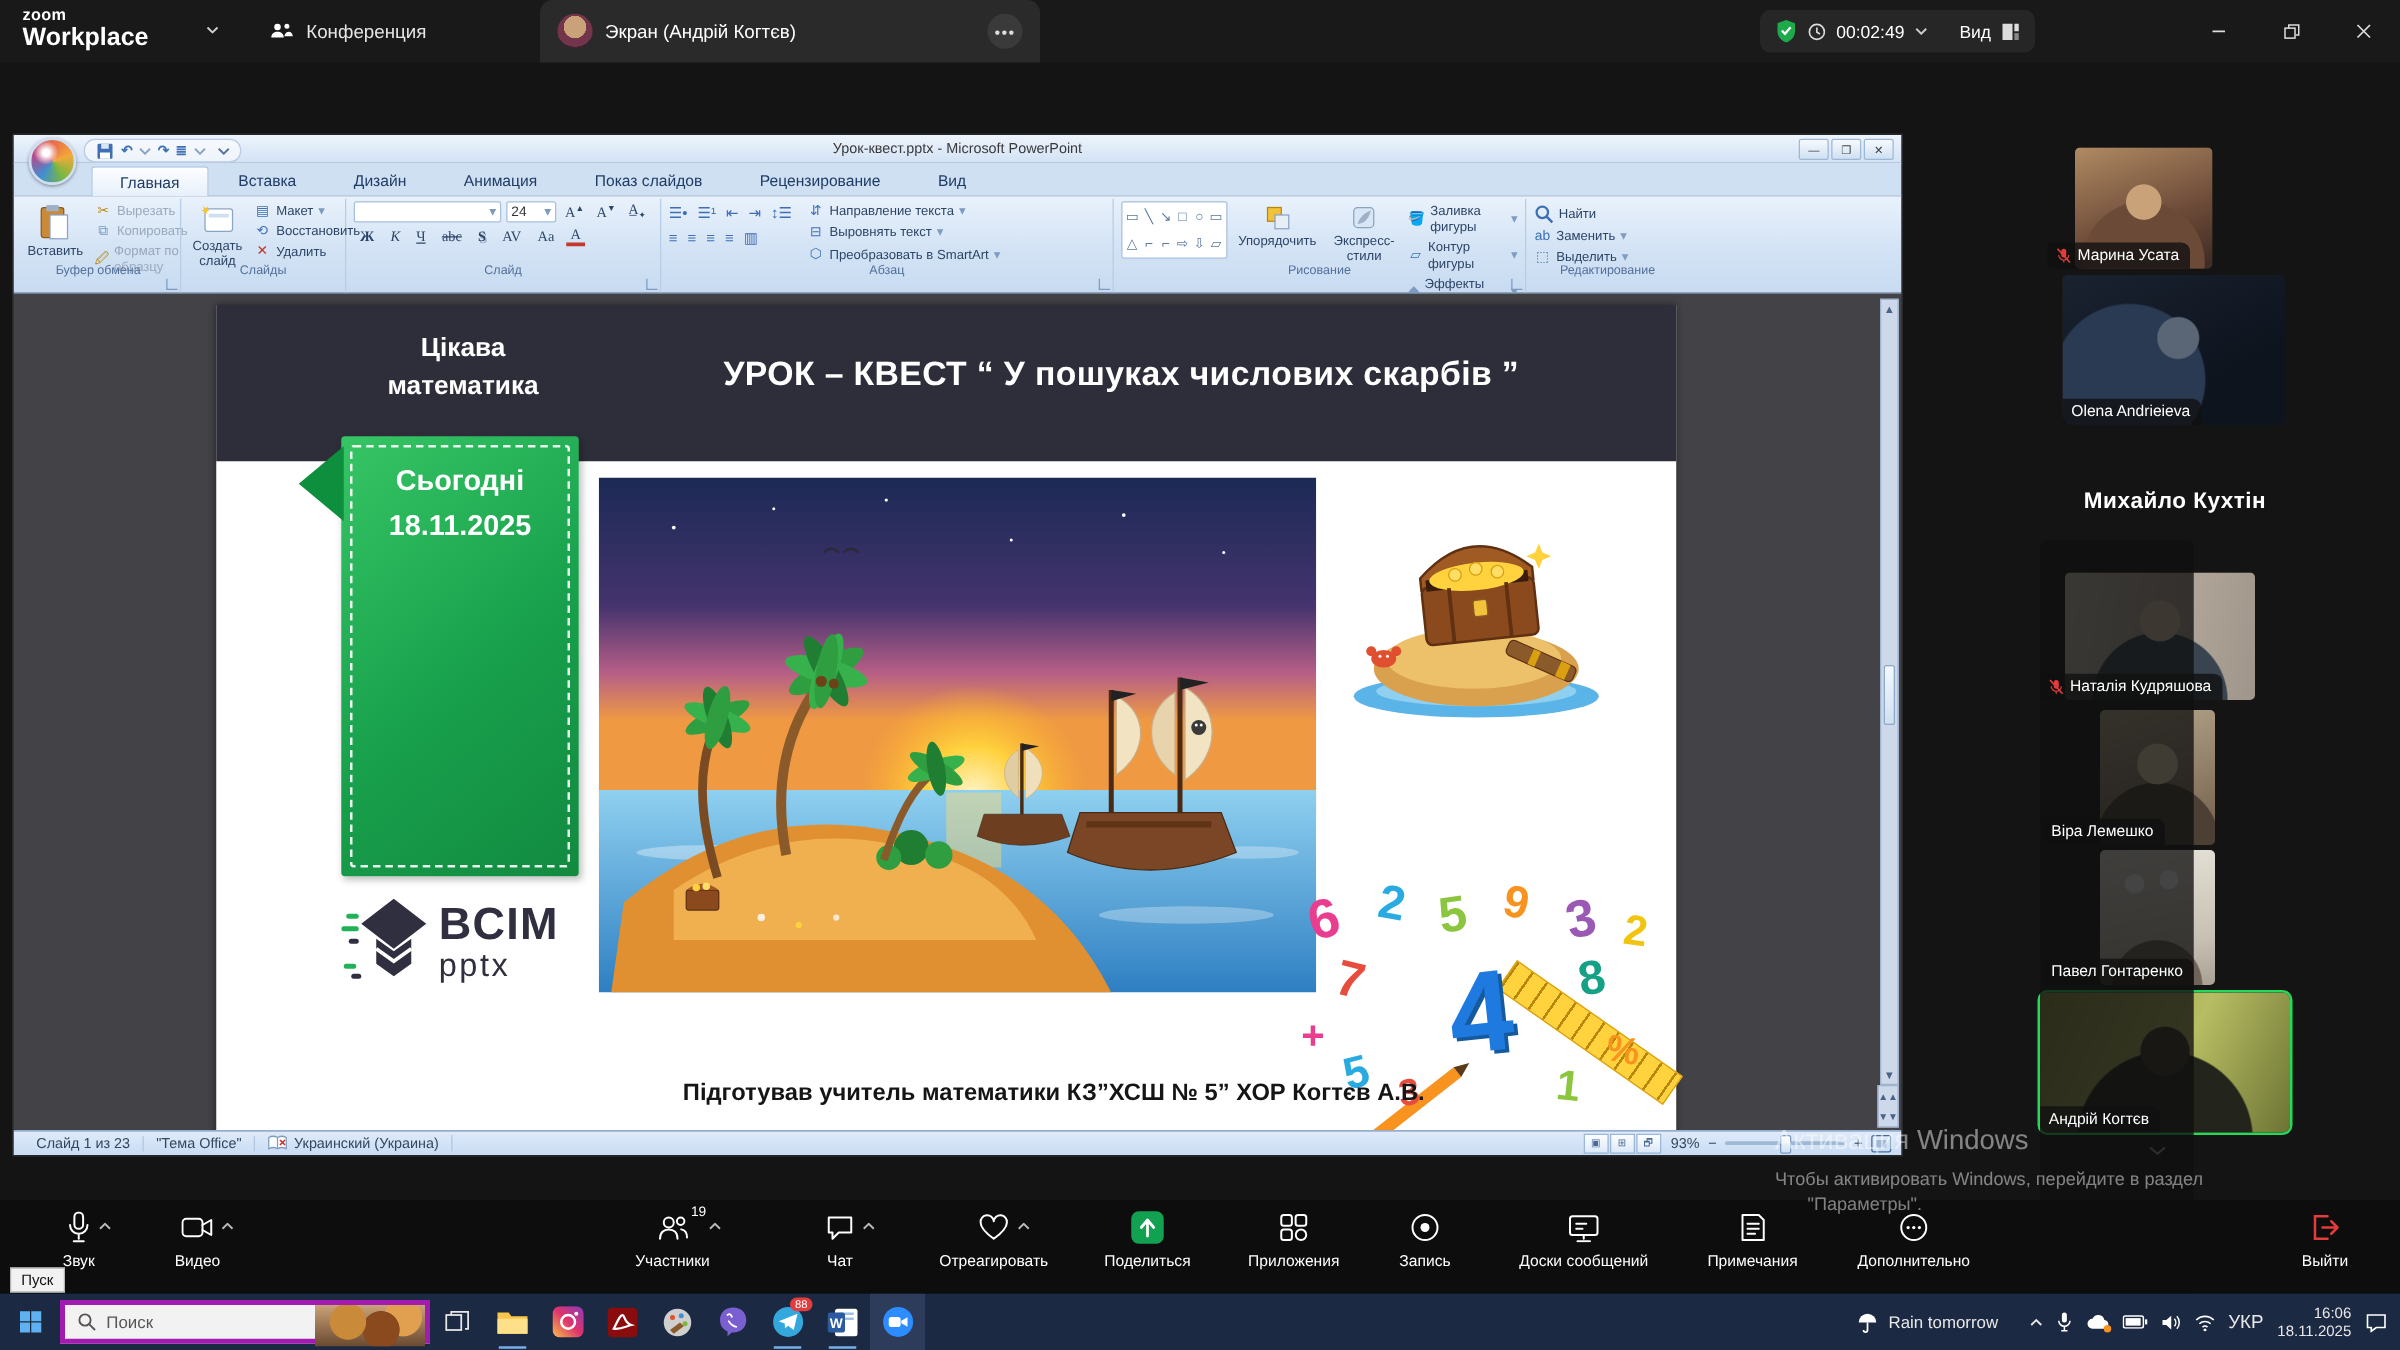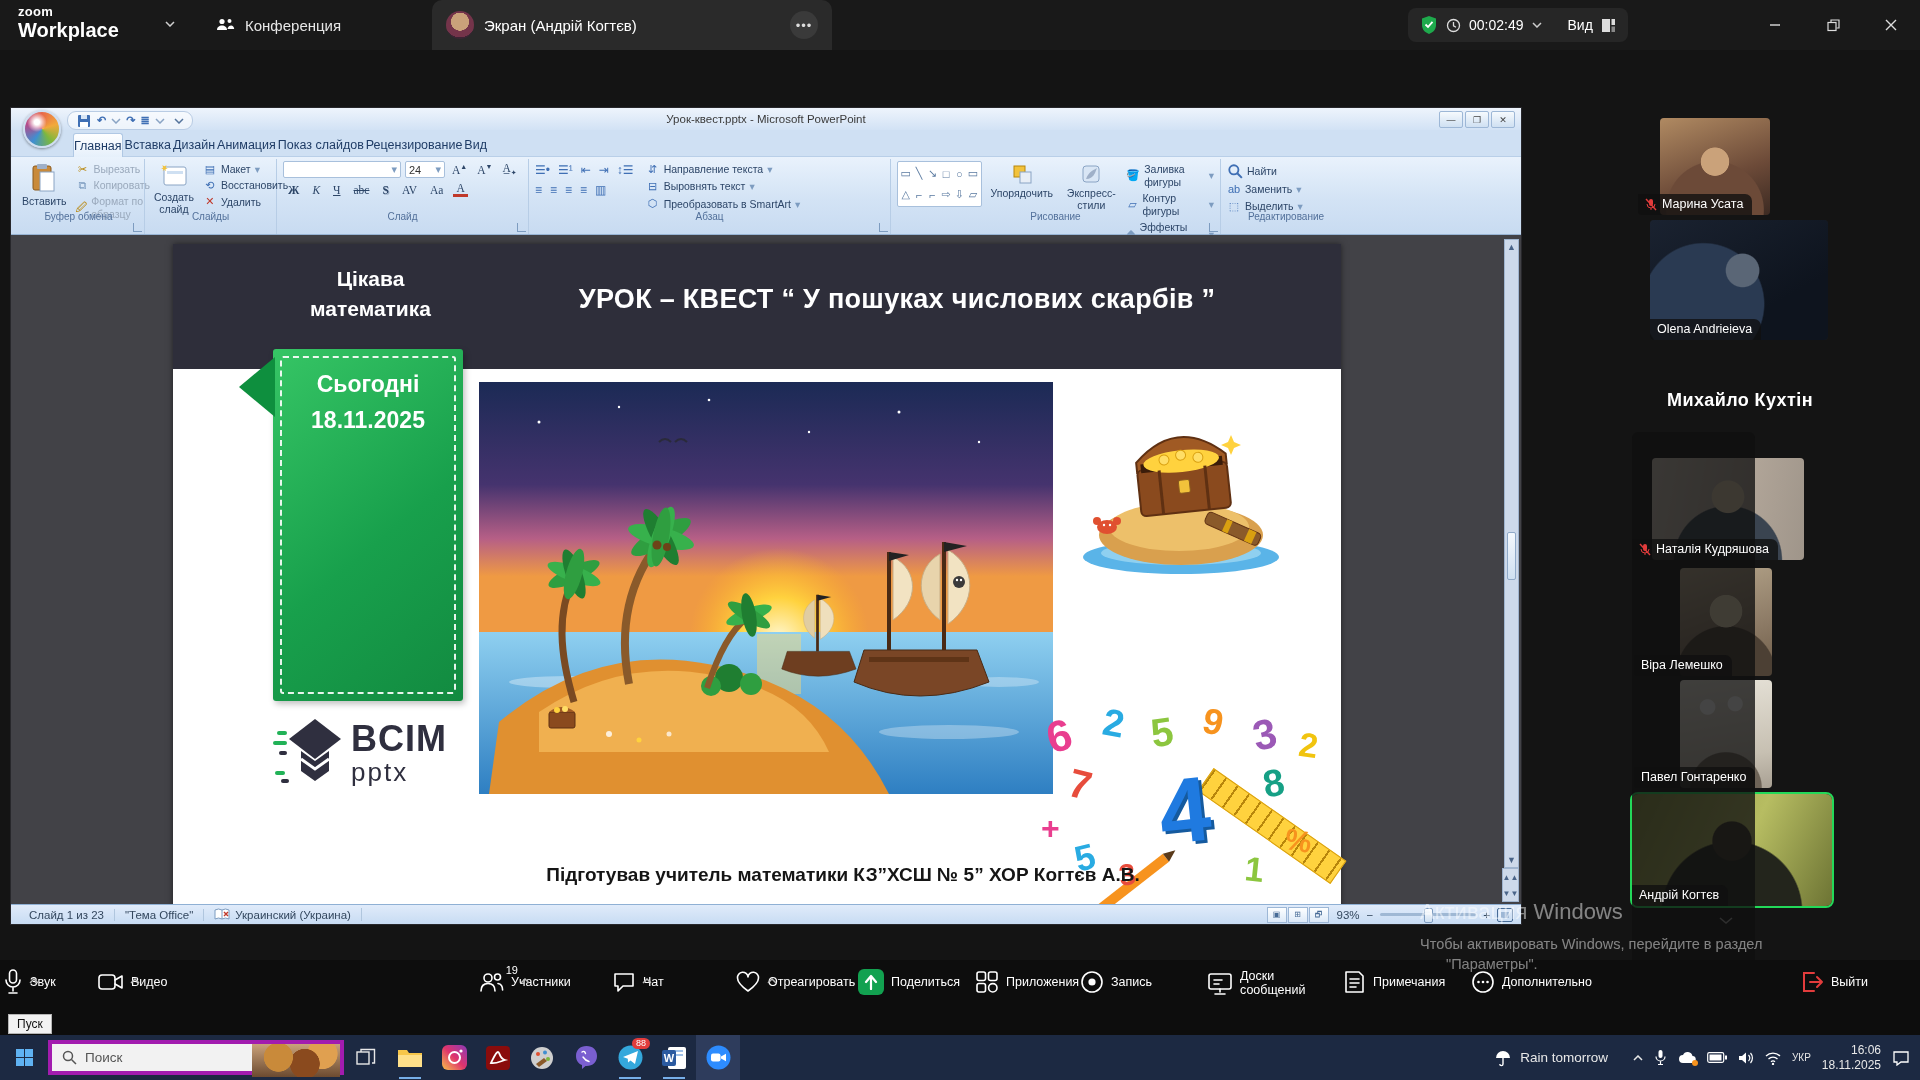--- a/index.html
+++ b/index.html
@@ -35,21 +35,21 @@
                   conic-gradient(#e8684a,#f2a93b,#7cb83e,#3f8fd1,#b64a8a,#e8684a);
        border:2px solid #cfdef0;box-shadow:0 1px 3px rgba(0,0,0,.4)}
   .qat{position:absolute;left:56px;top:3px;height:17px;background:rgba(255,255,255,.6);border:1px solid #b9cce4;
        border-radius:9px;display:flex;align-items:center;gap:5px;padding:0 8px;font-size:11px;color:#2b5a9c;z-index:5}
   .qat b{font-weight:700}
   .pptwin{position:absolute;right:6px;top:3px;display:flex;gap:2px;z-index:5}
   .pptwin span{width:22px;height:15px;background:linear-gradient(#f6fafd,#cfe0f2);border:1px solid #9db7d6;border-radius:2px;
                font-size:9px;color:#444;display:flex;align-items:center;justify-content:center}
   .ppt-tabs{position:absolute;left:0;top:22px;right:0;height:27px;background:#cfe0f3;display:flex;align-items:flex-end;
             gap:2px;padding-left:62px;border-bottom:1px solid #b9cfe8;box-sizing:border-box}
-  .ptab{padding:5px 0 4px;font-size:12.5px;color:#1f3c66}
+  .ptab{padding:5px 22px 4px;font-size:12.5px;color:#1f3c66}
   .ptab.active{background:linear-gradient(#fdfeff,#e6f0fb);border:1px solid #b0c8e4;border-bottom:none;border-radius:3px 3px 0 0;margin-bottom:-1px}
   .ribbon{position:absolute;left:0;top:49px;right:0;height:78px;background:linear-gradient(#e9f2fc,#d3e3f5 55%,#c8dbf1);
           display:flex;align-items:stretch;padding:2px 0 0 2px;box-sizing:border-box;border-bottom:1px solid #98b4d4}
   .rg{position:relative;border-right:1px solid #b7cde6;padding:2px 6px 14px 6px;box-sizing:border-box;display:flex;gap:6px}
   .rg-label{position:absolute;bottom:12px;left:0;right:0;text-align:center;font-size:10px;color:#52709a}
   .rg-dlg{position:absolute;right:2px;bottom:2px;width:8px;height:8px;border-left:1px solid #7d9cc0;border-bottom:1px solid #7d9cc0}
   .rbig{display:flex;flex-direction:column;align-items:center;justify-content:flex-start;gap:2px;
         font-size:10.5px;color:#2d4668;text-align:center;padding:2px 3px;line-height:1.15}
   .rcol{display:flex;flex-direction:column;justify-content:flex-start;gap:3px;padding-top:2px}
   .rsm{font-size:10.5px;color:#2d4668;display:flex;align-items:center;gap:4px;line-height:1.2}
@@ -114,21 +114,21 @@
   .collapse{position:absolute;left:1718px;top:916px;color:#9a9a9a}
 
   
   .wm{position:absolute;left:1420px;top:901px;color:rgba(255,255,255,.48);z-index:45;line-height:1}
   .wm .w1{font-size:22px}
   .wm .w2{font-size:14.5px;margin-top:14px}
   .wm .w3{font-size:14.5px;margin-top:5px;margin-left:26px}
 
   
   .dock{position:absolute;left:0;top:960px;width:1920px;height:75px;background:#0d0d0d;color:#fff;z-index:20}
-  .di{position:absolute;top:9px;width:120px;margin-left:-60px;display:flex;flex-direction:row;align-items:center;gap:7px;font-size:12.5px}
+  .di{position:absolute;top:9px;width:120px;margin-left:-60px;display:flex;flex-direction:column;align-items:center;gap:7px;font-size:12.5px}
   .di .irow{position:relative;height:26px;display:flex;align-items:center}
   .di .chvup{position:absolute;right:-16px;top:9px;color:#bbb}
   .badge{position:absolute;right:-14px;top:-5px;font-size:11px;color:#fff}
   .sharebox{width:26px;height:26px;border-radius:6px;background:#12a150;display:flex;align-items:center;justify-content:center}
   .tip{position:absolute;left:8px;top:1014px;background:#f2f2f2;color:#111;font-size:12px;padding:2px 8px;border:1px solid #b5b5b5;z-index:60}
 
   
   .tb{position:absolute;left:0;top:1035px;width:1920px;height:45px;background:#1c2942;display:flex;align-items:center;color:#e8e8e8;z-index:30}
   .tb-start{width:48px;height:45px;display:flex;align-items:center;justify-content:center}
   .winlogo{display:grid;grid-template-columns:8px 8px;grid-template-rows:8px 8px;gap:1px}
@@ -139,21 +139,21 @@
       background:radial-gradient(circle at 30% 40%,#c98a3a 0 22%,transparent 23%),
                  radial-gradient(circle at 60% 60%,#8a4a1e 0 26%,transparent 27%),
                  radial-gradient(circle at 80% 30%,#e0a050 0 20%,transparent 21%),
                  linear-gradient(#caa27a,#6b4a30)}
   .tb-ico{width:44px;height:45px;display:flex;align-items:center;justify-content:center;position:relative;flex:0 0 auto}
   .tb-ico.u::after{content:"";position:absolute;bottom:1px;left:11px;width:22px;height:2px;background:#76aee8}
   .tb-ico.on{background:#2e3c5c}
   .appbadge{position:absolute;right:2px;top:3px;background:#e23c3c;color:#fff;font-size:9px;border-radius:8px;padding:1px 4px;line-height:1}
   .tray{margin-left:auto;display:flex;align-items:center;gap:11px;padding-right:10px}
   .tray .clock{text-align:right;font-size:12px;line-height:15px}
-  .lang{font-size:10px}
+  .lang{font-size:15px}
   .weather{display:flex;align-items:center;gap:8px;font-size:13.5px;margin-right:14px}
 
   
   .ic{stroke:#fff;fill:none;stroke-width:1.6;stroke-linecap:round;stroke-linejoin:round}
 </style>
 </head>
 <body>
 
 <div class="ztop">
   <div class="zlogo">

